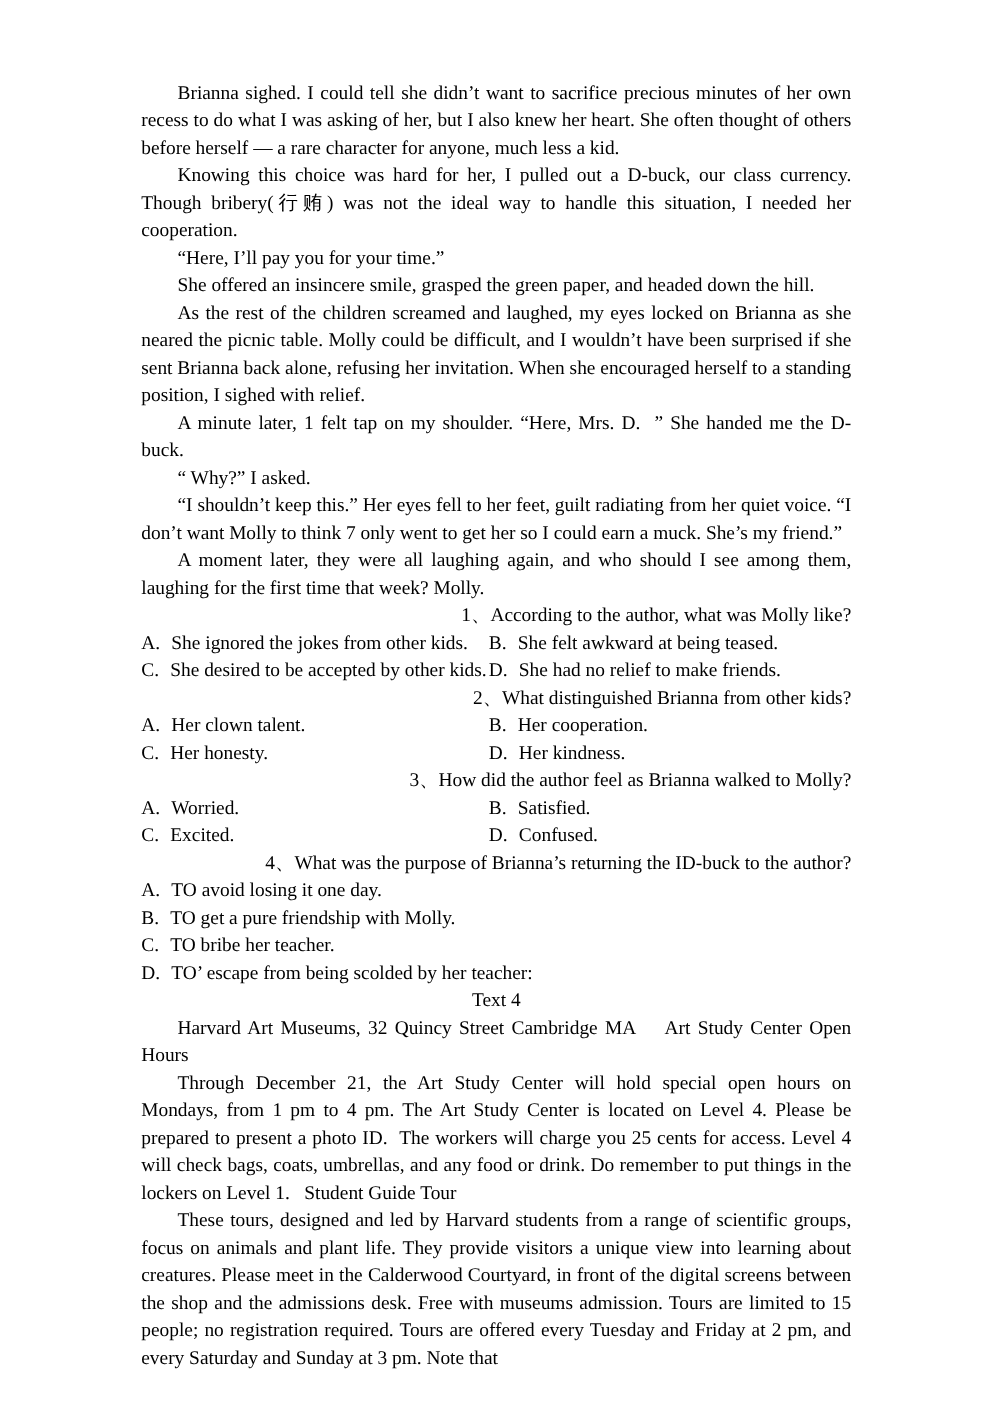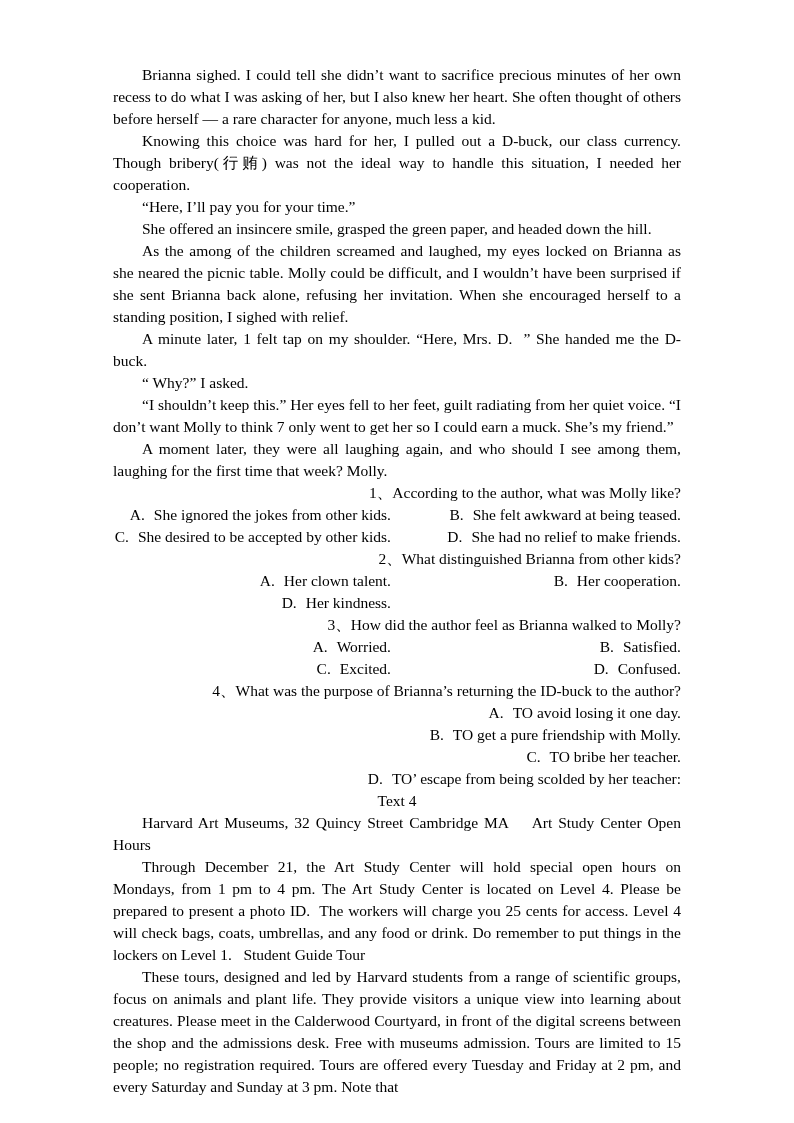--- a/index.html
+++ b/index.html
@@ -18,34 +18,34 @@
     overflow: hidden;
   }
   p { margin: 0; }
   .para { text-align: justify; }
   .indent { text-indent: 29px; }
   .stem { text-align: right; }
   .opt-row {
     display: grid;
     grid-template-columns: 278px auto;
   }
-  .option { text-align: right; white-space: nowrap; }
+  .option { text-align: left; white-space: nowrap; }
   .opt-label { margin-right: 9px; }
   .section-title { text-align: center; }
 </style>
 </head>
 <body>
 
 <div class="page">
 
   <p class="para indent">Brianna sighed. I could tell she didn’t want to sacrifice precious minutes of her own recess to do what I was asking of her, but I also knew her heart. She often thought of others before herself — a rare character for anyone, much less a kid.</p>
   <p class="para indent">Knowing this choice was hard for her, I pulled out a D-buck, our class currency. Though bribery(行贿) was not the ideal way to handle this situation, I needed her cooperation.</p>
   <p class="para indent">“Here, I’ll pay you for your time.”</p>
   <p class="para indent">She offered an insincere smile, grasped the green paper, and headed down the hill.</p>
-  <p class="para indent">As the among of the children screamed and laughed, my eyes locked on Brianna as she neared the picnic table. Molly could be difficult, and I wouldn’t have been surprised if she sent Brianna back alone, refusing her invitation. When she encouraged herself to a standing position, I sighed with relief.</p>
+  <p class="para indent">As the rest of the children screamed and laughed, my eyes locked on Brianna as she neared the picnic table. Molly could be difficult, and I wouldn’t have been surprised if she sent Brianna back alone, refusing her invitation. When she encouraged herself to a standing position, I sighed with relief.</p>
   <p class="para indent">A minute later, 1 felt tap on my shoulder. “Here, Mrs. D.&nbsp; ” She handed me the D-buck.</p>
   <p class="para indent">“ Why?” I asked.</p>
   <p class="para indent">“I shouldn’t keep this.” Her eyes fell to her feet, guilt radiating from her quiet voice. “I don’t want Molly to think 7 only went to get her so I could earn a muck. She’s my friend.”</p>
   <p class="para indent">A moment later, they were all laughing again, and who should I see among them, laughing for the first time that week? Molly.</p>
 
   <div class="question">
     <p class="stem">1、According to the author, what was Molly like?</p>
     <div class="opt-row">
       <p class="option"><span class="opt-label">A.</span><span class="opt-text">She ignored the jokes from other kids.</span></p>
       <p class="option"><span class="opt-label">B.</span><span class="opt-text">She felt awkward at being teased.</span></p>
@@ -56,20 +56,21 @@
     </div>
   </div>
 
   <div class="question">
     <p class="stem">2、What distinguished Brianna from other kids?</p>
     <div class="opt-row">
       <p class="option"><span class="opt-label">A.</span><span class="opt-text">Her clown talent.</span></p>
       <p class="option"><span class="opt-label">B.</span><span class="opt-text">Her cooperation.</span></p>
     </div>
     <div class="opt-row">
+      <p class="option"><span class="opt-label">C.</span><span class="opt-text">Her honesty.</span></p>
       <p class="option"><span class="opt-label">D.</span><span class="opt-text">Her kindness.</span></p>
     </div>
   </div>
 
   <div class="question">
     <p class="stem">3、How did the author feel as Brianna walked to Molly?</p>
     <div class="opt-row">
       <p class="option"><span class="opt-label">A.</span><span class="opt-text">Worried.</span></p>
       <p class="option"><span class="opt-label">B.</span><span class="opt-text">Satisfied.</span></p>
     </div>

